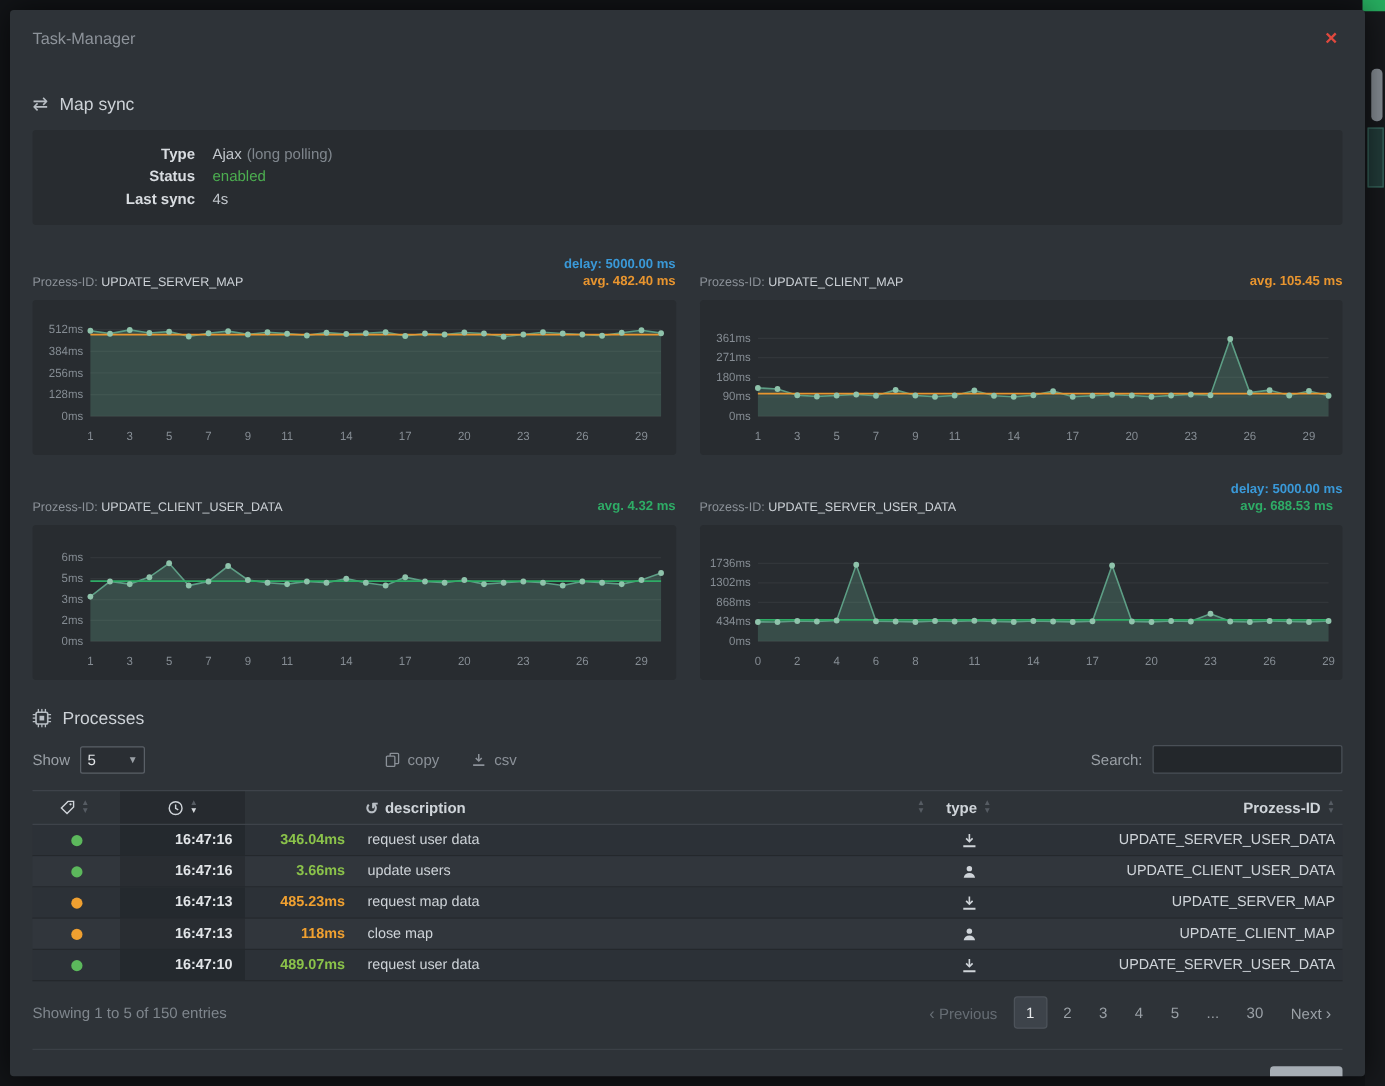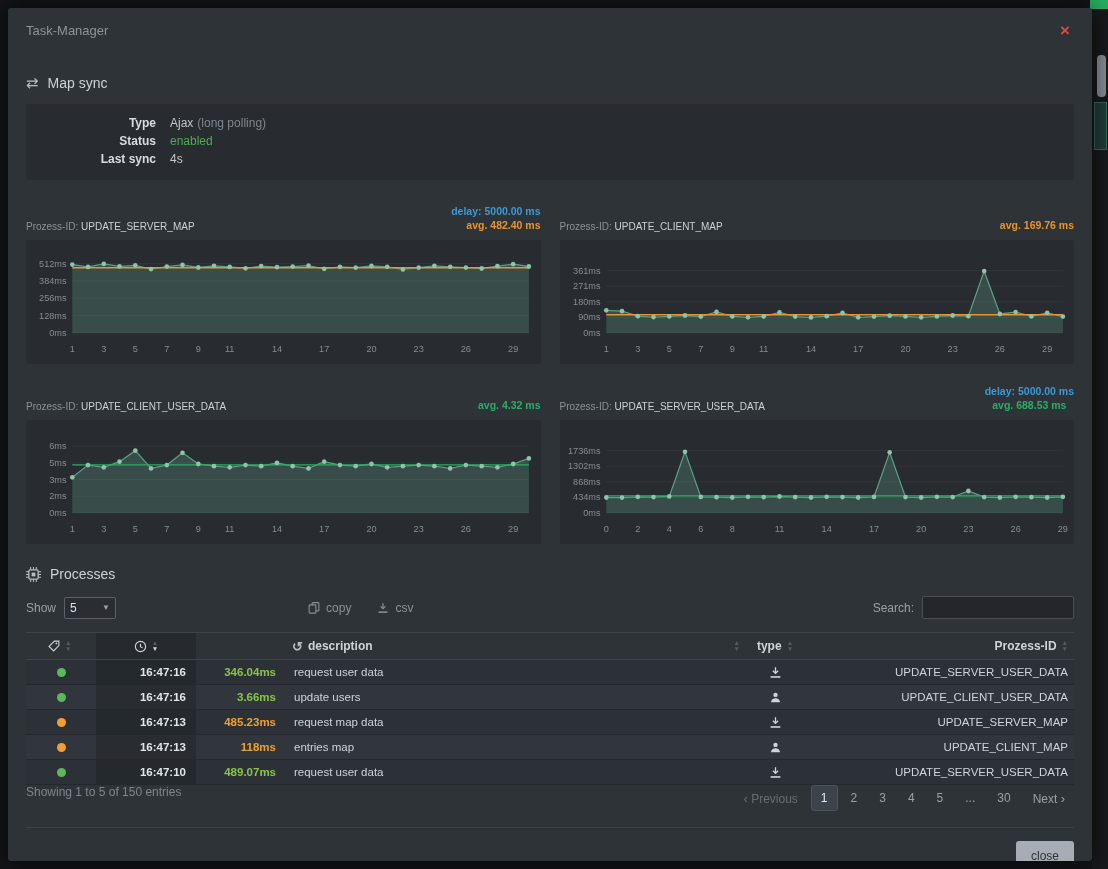--- a/index.html
+++ b/index.html
@@ -86,21 +86,21 @@
   .dot.c-green { background:#5cb85c; }
   .dot.c-orange { background:#f0a030; }
   .cell-time { justify-content:flex-end; padding-right:10px; color:#e2e5e8; font-weight:bold; }
   .cell-dur { text-align:right; padding-right:10px; font-weight:bold; }
   .cell-dur.c-green { color:#8bc34a; }
   .cell-dur.c-orange { color:#f0a030; }
   .cell-desc { padding-left:8px; color:#ced3d8; }
   .cell-type { display:flex; justify-content:center; }
   .cell-pid { text-align:right; padding-right:6px; color:#ced3d8; }
   
-  .table-foot { display:flex; justify-content:space-between; }
+  .table-foot { display:flex; justify-content:space-between; align-items:center; margin-top:12px; }
   .showing-info { color:#7f868d; }
   .pagination { display:flex; align-items:center; gap:4px; }
   .page-item { padding:5px 9px; color:#9aa0a6; cursor:pointer; border-radius:3px; }
   .page-item.muted { color:#666d74; }
   .page-item.active { background:#3d434a; border:1px solid #4d535a; color:#e6e9eb; }
   .page-arrow { font-size:13px; }
   
   .modal-footer { border-top:1px solid #3b4046; margin-top:16px; padding-top:13px; display:flex; justify-content:flex-end; }
   .close-btn { background:#a6adb4; color:#2e3338; border:none; border-radius:3px; padding:8px 15px;
     font-family:inherit; font-size:12px; cursor:pointer; }
@@ -217,21 +217,21 @@
     </div>
 
     <div class="chart-block">
       <div class="chart-head">
         <div class="chart-title">
           <span>Prozess-ID:</span>
           <span class="name">UPDATE_CLIENT_MAP</span>
         </div>
         <div class="chart-stats">
           <div class="stat-delay"></div>
-          <div class="stat-avg orange">avg. 169.76 ms</div>
+          <div class="stat-avg orange">avg. 105.45 ms</div>
         </div>
       </div>
       <div class="chart-panel">
           <svg class="chart-svg" viewBox="0 0 530 118" preserveAspectRatio="none">
             <line x1="46" y1="27.6" x2="520" y2="27.6" stroke="rgba(255,255,255,0.05)"></line>
             <text x="40" y="30.6" text-anchor="end">361ms</text>
             <line x1="46" y1="43.1" x2="520" y2="43.1" stroke="rgba(255,255,255,0.05)"></line>
             <text x="40" y="46.1" text-anchor="end">271ms</text>
             <line x1="46" y1="58.9" x2="520" y2="58.9" stroke="rgba(255,255,255,0.05)"></line>
             <text x="40" y="61.9" text-anchor="end">180ms</text>
@@ -567,21 +567,21 @@
             </svg>
           </div>
         <div class="cell-pid">UPDATE_SERVER_MAP</div>
       </div>
       <div class="trow">
         <div class="cell-dot">
             <span class="dot c-orange"></span>
           </div>
         <div class="sorted-col cell-time">16:47:13</div>
         <div class="cell-dur c-orange">118ms</div>
-        <div class="cell-desc">entries map</div>
+        <div class="cell-desc">close map</div>
         <div class="cell-type">
             <svg width="13" height="13" viewBox="0 0 16 16">
               <circle cx="8" cy="4.8" r="2.7" fill="#cfd4d9"></circle>
               <path d="M2.4 13.8c.4-3.1 2.7-4.8 5.6-4.8s5.2 1.7 5.6 4.8z" fill="#cfd4d9"></path>
             </svg>
           </div>
         <div class="cell-pid">UPDATE_CLIENT_MAP</div>
       </div>
       <div class="trow">
         <div class="cell-dot">

